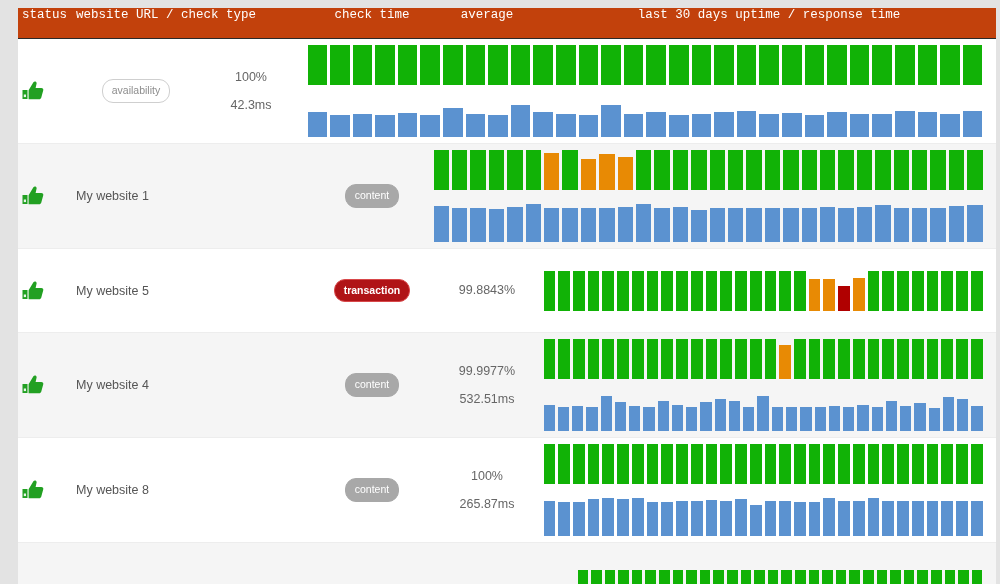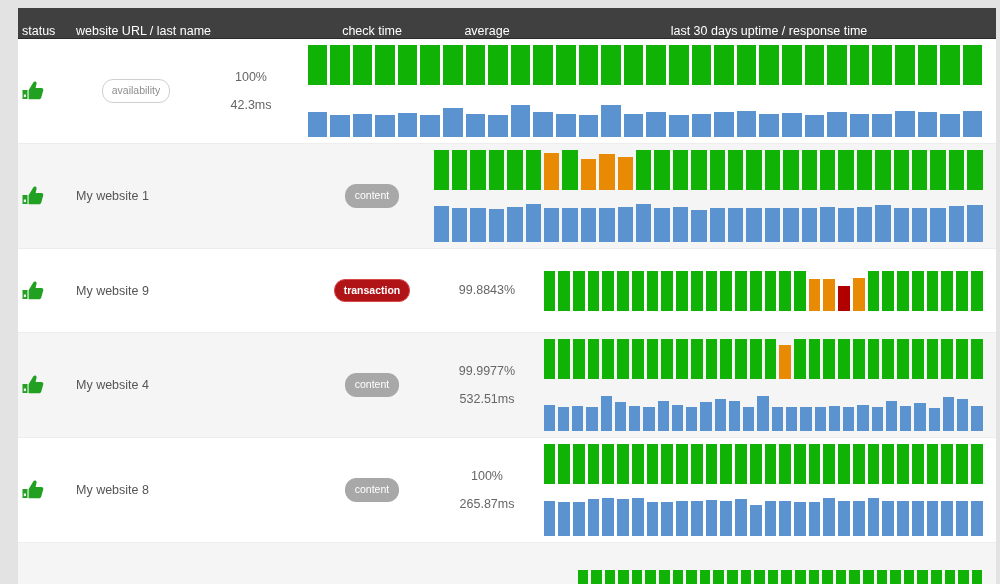--- a/index.html
+++ b/index.html
@@ -9,26 +9,27 @@
     background:#e3e3e3;
     font-family:"Liberation Sans","DejaVu Sans",sans-serif;
     -webkit-font-smoothing:antialiased;
   }
   .page{
     position:absolute;left:18px;top:8px;width:978px;
     background:#ffffff;
   }
   
   .thead{
-    display:flex;align-items:flex-end;
+    display:flex;align-items:flex-start;
     height:30px;
-    background:#404040;
+    background:#c2410c;
     color:#ffffff;
     font-size:12.5px;
     border-bottom:1px solid #2a2a2a;
+    font-family:Liberation Mono, monospace;
   }
   .th{
     box-sizing:border-box;
     white-space:nowrap;
     overflow:hidden;
   }
   .th-status{width:58px;padding-left:4px;}
   .th-name{width:236px;}
   .th-type{width:120px;text-align:center;}
   .th-avg{width:110px;text-align:center;}
@@ -132,21 +133,21 @@
     overflow:hidden;
   }
 </style>
 </head>
 <body>
 
 <div class="page">
 
   <div class="thead">
     <div class="th th-status">status</div>
-    <div class="th th-name">website URL / last name</div>
+    <div class="th th-name">website URL / check type</div>
     <div class="th th-type">check time</div>
     <div class="th th-avg">average</div>
     <div class="th th-chart">last 30 days uptime / response time</div>
   </div>
 
   <div id="tbody">
       <div class="row" style="height: 105px;">
         <div class="cell c-status">
           <span>
             <svg class="thumb" viewBox="0 0 22 20">
@@ -563,21 +564,21 @@
         <div class="cell c-status">
           <span>
             <svg class="thumb" viewBox="0 0 22 20">
               <rect x="0.5" y="9" width="5" height="9" fill="#22a022"></rect>
               <rect x="1.8" y="13.5" width="2.2" height="2.6" fill="#e9f5e9"></rect>
               <path d="M6.6 9.2 L11.4 1.2 C12.6 -0.4 15 0.6 14.6 2.6 L13.6 7.0 L19.4 7.0 C20.8 7.0 21.6 8.2 21.2 9.5 L19.3 16.4 C19.0 17.5 18.1 18.2 17.0 18.2 L6.6 18.2 Z" fill="#22a022"></path>
             </svg>
           </span>
         </div>
         <div class="cell c-name">
-          <span class="sitename">My website 9</span>
+          <span class="sitename">My website 5</span>
         </div>
         <div class="cell c-type">
           <span class="badge transaction">transaction</span>
         </div>
         <div class="cell c-avg">
           <div class="avgbox">
             <span>99.8843%</span>
           </div>
         </div>
         <div class="cell c-chart">

